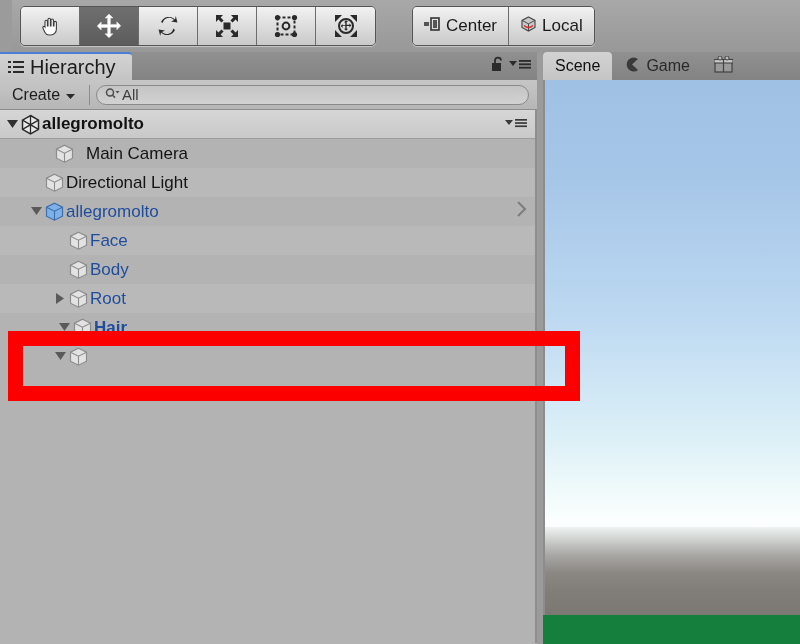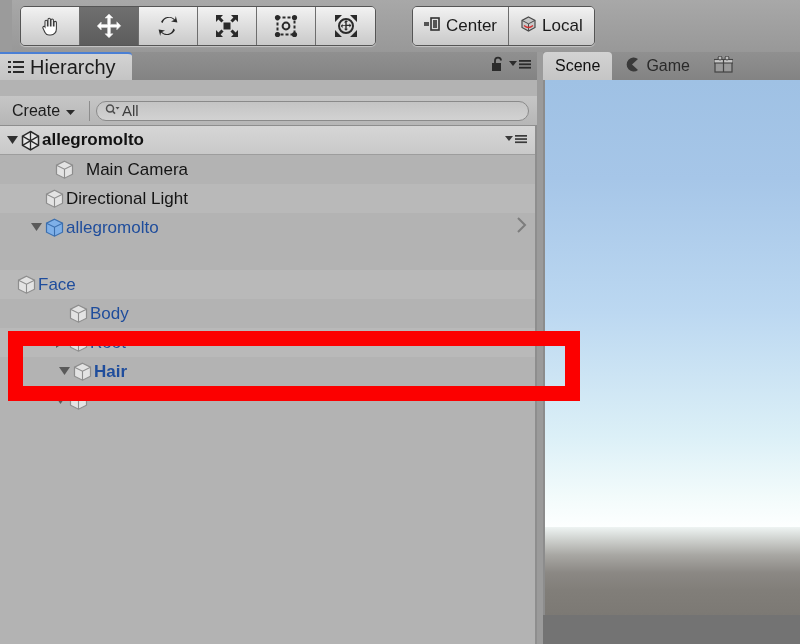--- a/index.html
+++ b/index.html
@@ -62,21 +62,20 @@
   }
   .tab-right {
     position: absolute; right: 6px; top: 0; height: 28px;
     display: flex; align-items: center; gap: 4px;
   }
   .search-row {
     height: 30px; display: flex; align-items: center; gap: 0;
     background: linear-gradient(#c6c6c6, #b6b6b6);
     border-bottom: 1px solid #8e8e8e;
     padding: 0 8px;
-    margin-top: 16px;
   }
   .create-btn {
     display: flex; align-items: center; gap: 6px;
     padding: 2px 8px 2px 4px; font-size: 16px; color: #1c1c1c;
     cursor: default;
   }
   .vsep { width: 1px; height: 20px; background: #8d8d8d; margin: 0 6px; }
   .search-field {
     flex: 1; height: 20px; border-radius: 10px;
     background: linear-gradient(#c4c4c4, #d2d2d2);
@@ -109,21 +108,21 @@
   .plain-label { color: #141414; }
   .row-chevron { position: absolute; right: 10px; color: #777; font-size: 17px; }
   .panel-vline {
     position: absolute; right: 0; top: 0; width: 2px; height: 100%;
     background: #8e8e8e;
   }
 
   
   #scene-panel {
     position: absolute; left: 543px; top: 52px; width: 257px; height: 592px;
-    background: #737373;
+    background: #15803d;
   }
   .scene-tabs {
     position: relative; height: 28px;
     background: linear-gradient(#909090, #838383);
     display: flex; align-items: stretch;
   }
   .stab {
     display: flex; align-items: center; gap: 7px;
     padding: 0 12px; font-size: 16px; color: #2a2a2a; cursor: default;
   }
@@ -355,21 +354,21 @@
             </span>
             <span class="cube"><svg width="21" height="20" viewBox="0 0 21 20">
                 <path d="M10.5 1.2l8 4v9l-8 4-8-4v-9z" fill="#7fb0e8" stroke="#3c6fae" stroke-width="1.2"></path>
                 <path d="M2.5 5.2l8 4 8-4M10.5 9.2v9" fill="none" stroke="#3c6fae" stroke-width="1.1"></path>
               </svg></span>
             <span class="lbl prefab-label">allegromolto</span>
             <span class="row-chevron"><svg width="11" height="16" viewBox="0 0 11 16">
                 <path d="M2 1l7 7-7 7" fill="none" stroke="#7d7d7d" stroke-width="2"></path>
               </svg></span>
           </div>
-          <div class="row alt" style=" margin-top: 28px;">
+          <div class="row alt" style="padding-left: 52px;">
             <span class="foldout"></span>
             <span class="cube"><svg width="21" height="20" viewBox="0 0 21 20">
                 <path d="M10.5 1.2l8 4v9l-8 4-8-4v-9z" fill="#e3e3e3" stroke="#8d8d8d" stroke-width="1.2"></path>
                 <path d="M2.5 5.2l8 4 8-4M10.5 9.2v9" fill="none" stroke="#8d8d8d" stroke-width="1.1"></path>
               </svg></span>
             <span class="lbl prefab-label">Face</span>
           </div>
           <div class="row" style="padding-left: 52px;">
             <span class="foldout"></span>
             <span class="cube"><svg width="21" height="20" viewBox="0 0 21 20">

